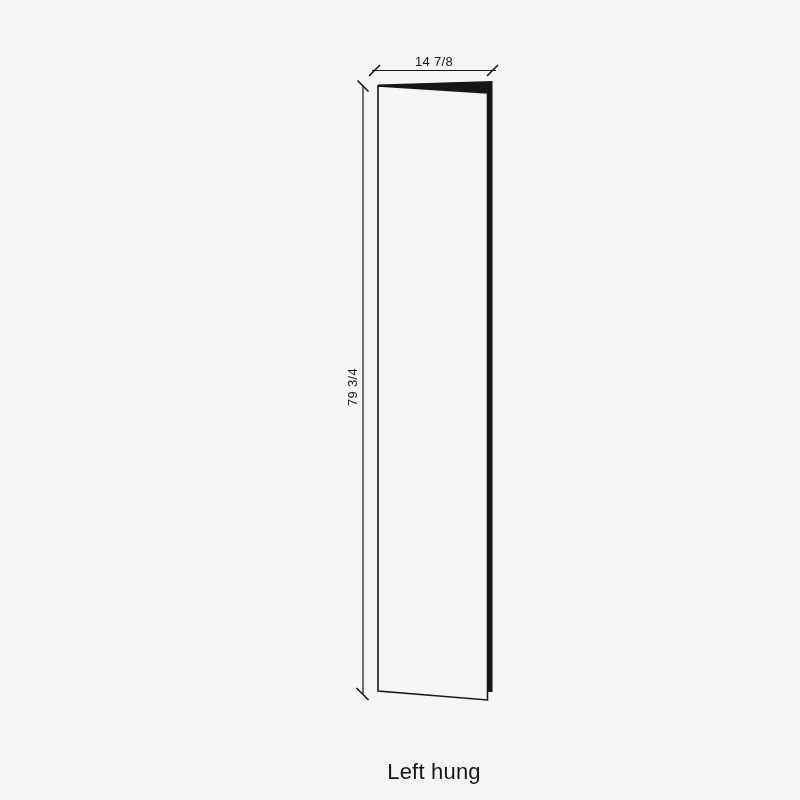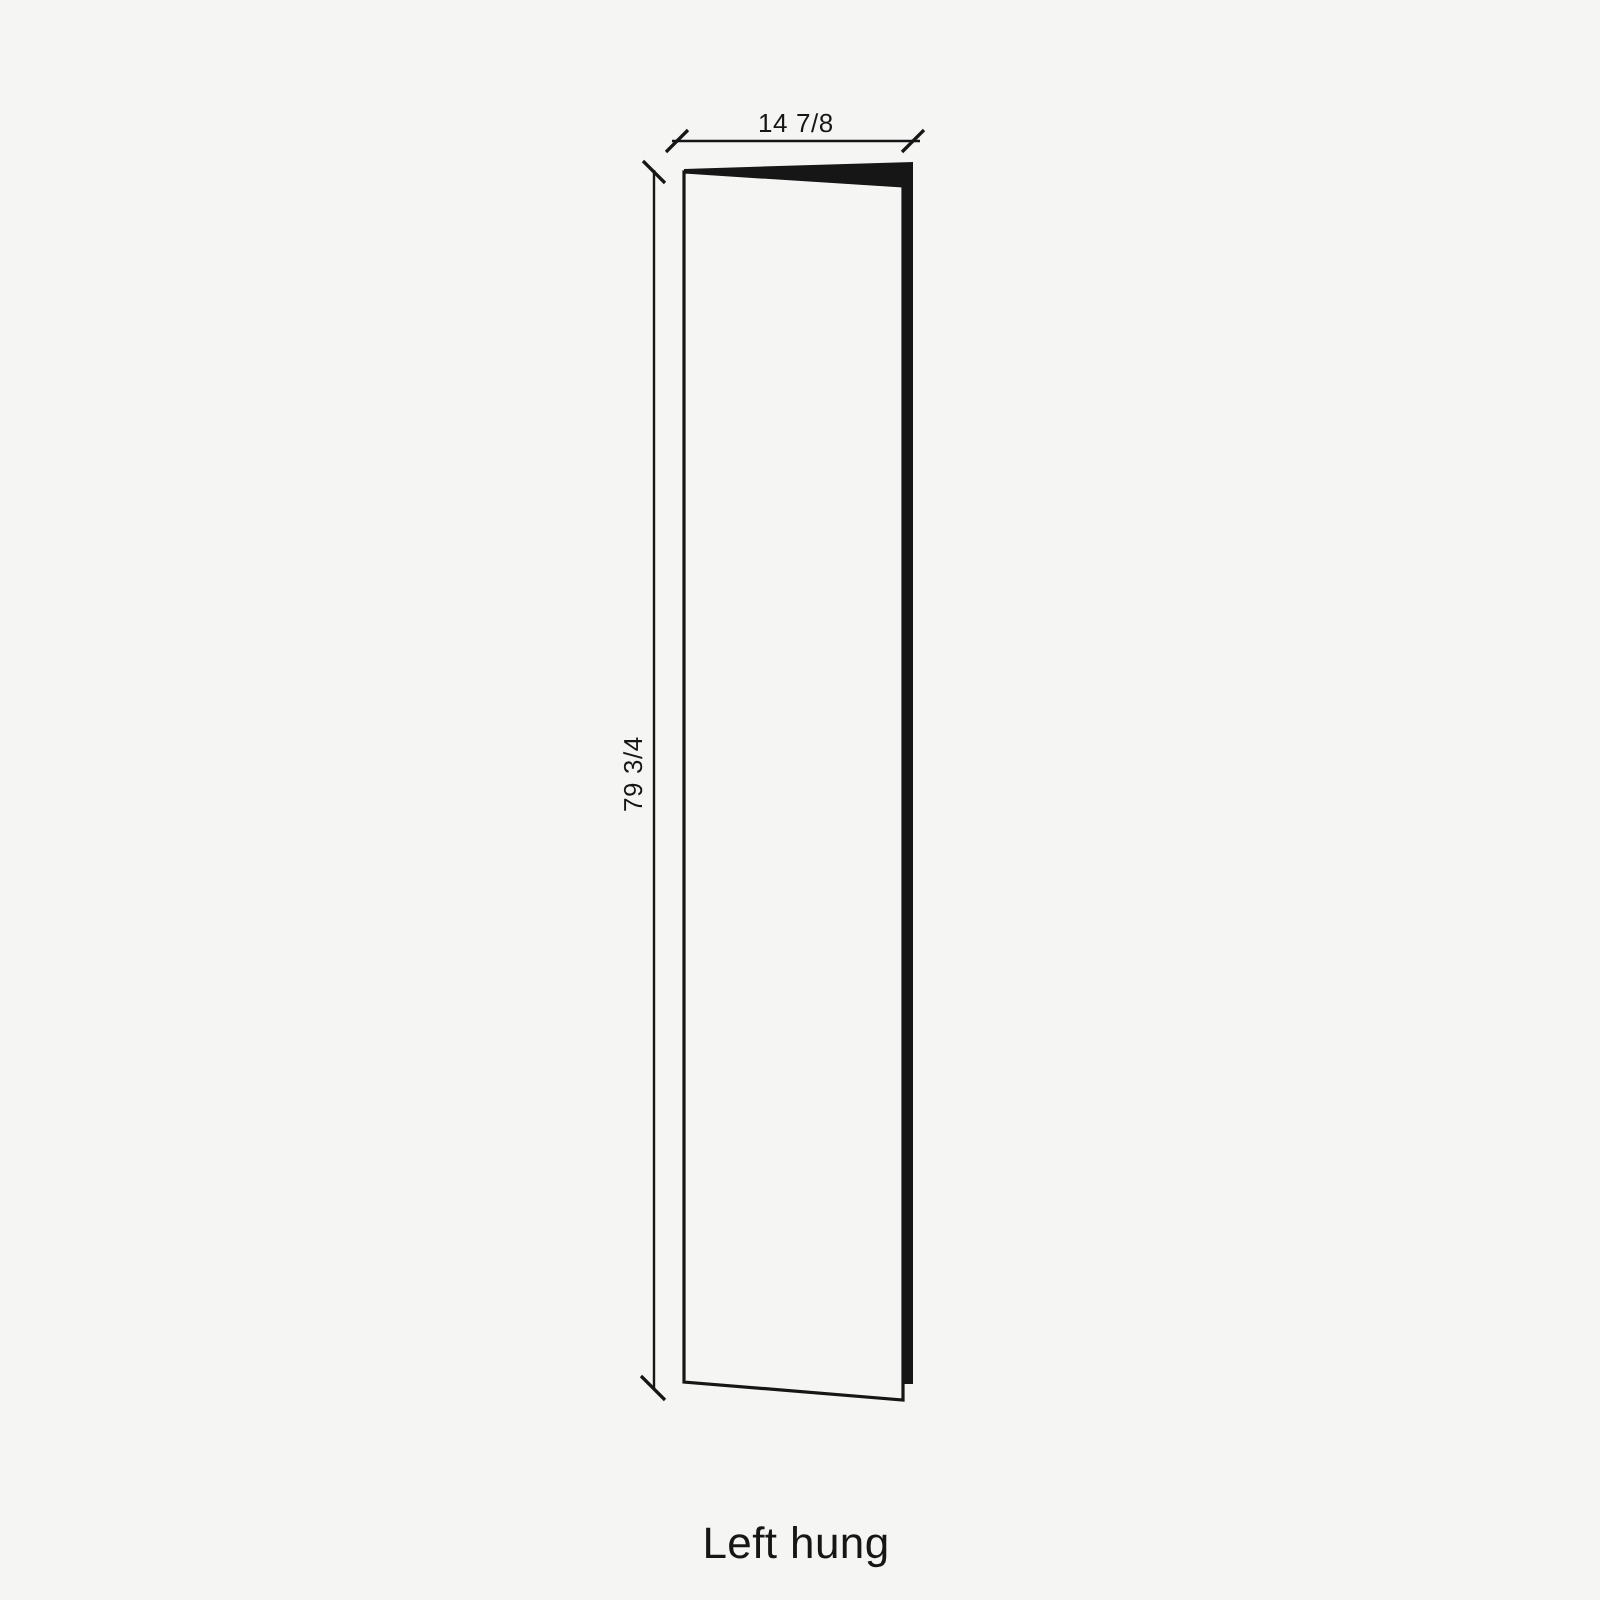--- a/index.html
+++ b/index.html
@@ -12,20 +12,21 @@
     width: 800px;
     height: 800px;
     background: var(--bg);
     font-family: "Liberation Sans", sans-serif;
     overflow: hidden;
   }
   .stage {
     position: relative;
     width: 732px;
     height: 800px;
+    padding-left: 36px;
   }
   svg.diagram {
     display: block;
     width: 800px;
     height: 800px;
   }
   .dim-line {
     stroke: var(--line);
     stroke-width: 1.2;
     fill: none;

